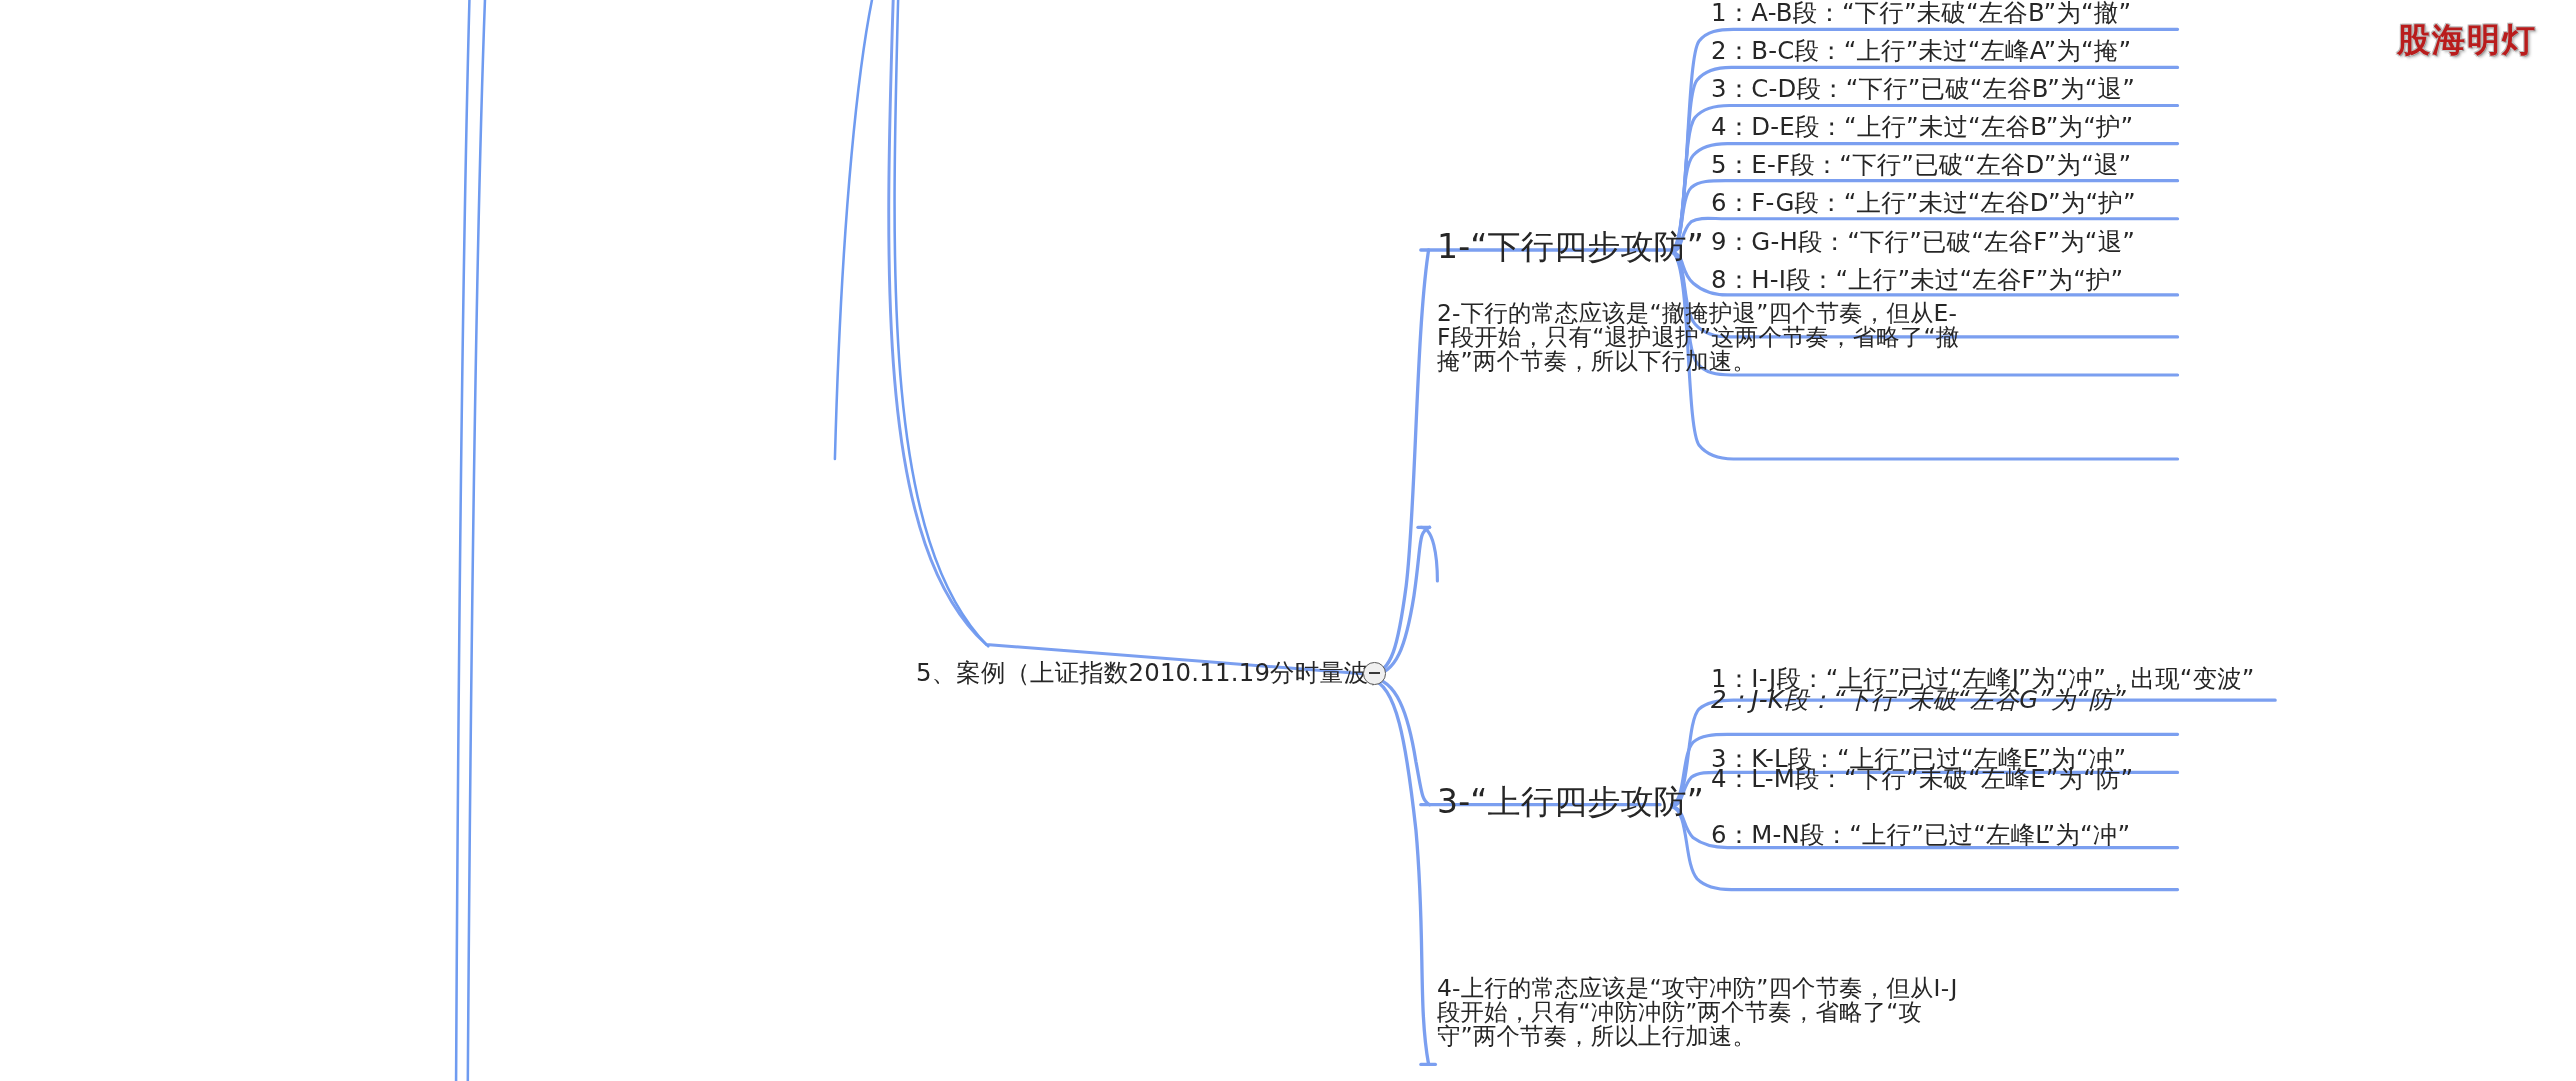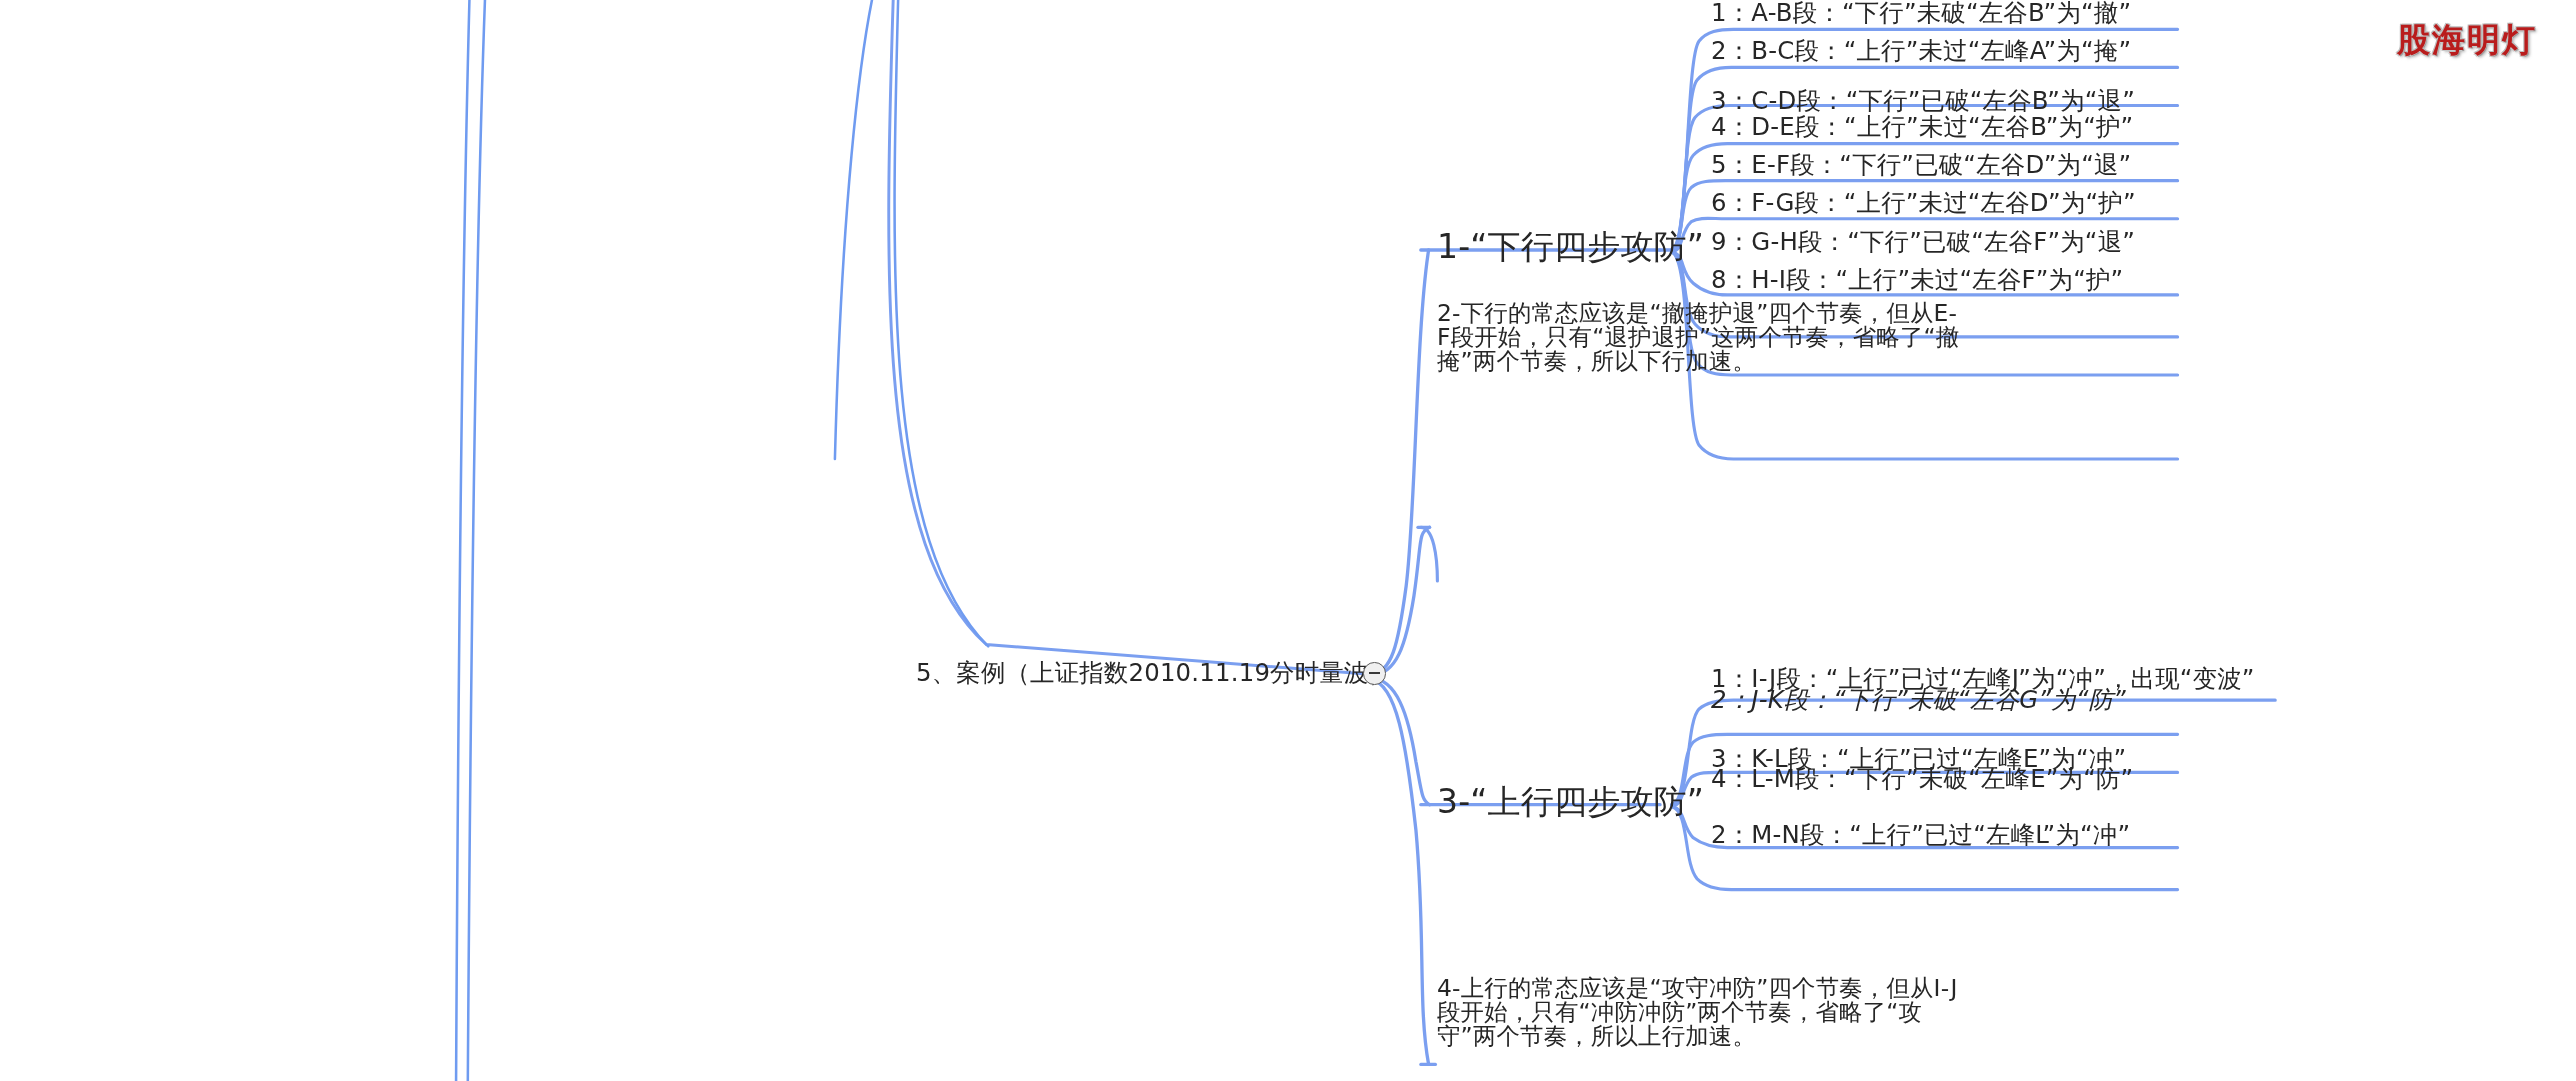--- a/index.html
+++ b/index.html
@@ -140,21 +140,21 @@
   <div class="node branch-label" style="left:1437px; top:232px;">
     <span>1-“下行四步攻防”</span>
   </div>
 
   <div class="node leaf" style="left:1711px; top:-2px;">
     <span>1：A-B段：“下行”未破“左谷B”为“撤”</span>
   </div>
   <div class="node leaf" style="left:1711px; top:36px;">
     <span>2：B-C段：“上行”未过“左峰A”为“掩”</span>
   </div>
-  <div class="node leaf" style="left:1711px; top:86px;">
+  <div class="node leaf" style="left:1711px; top:74px;">
     <span>3：C-D段：“下行”已破“左谷B”为“退”</span>
   </div>
   <div class="node leaf" style="left:1711px; top:112px;">
     <span>4：D-E段：“上行”未过“左谷B”为“护”</span>
   </div>
   <div class="node leaf" style="left:1711px; top:150px;">
     <span>5：E-F段：“下行”已破“左谷D”为“退”</span>
   </div>
   <div class="node leaf" style="left:1711px; top:188px;">
     <span>6：F-G段：“上行”未过“左谷D”为“护”</span>
@@ -180,21 +180,21 @@
   <div class="node leaf" style="left:1711px; top:685px;font-style:italic;">
     <span>2：J-K段：“下行”未破“左谷G”为“防”</span>
   </div>
   <div class="node leaf" style="left:1711px; top:744px;">
     <span>3：K-L段：“上行”已过“左峰E”为“冲”</span>
   </div>
   <div class="node leaf" style="left:1711px; top:764px;text-align:right;">
     <span>4：L-M段：“下行”未破“左峰E”为“防”</span>
   </div>
   <div class="node leaf" style="left:1711px; top:820px;">
-    <span>2：M-N段：“上行”已过“左峰L”为“冲”</span>
+    <span>6：M-N段：“上行”已过“左峰L”为“冲”</span>
   </div>
 
   <div class="node para wrap" style="left:1437px; top:976px; width:532px;">
     <span>4-上行的常态应该是“攻守冲防”四个节奏，但从I-J段开始，只有“冲防冲防”两个节奏，省略了“攻守”两个节奏，所以上行加速。</span>
   </div>
 
   <div class="watermark" style="left:2397px; top:17.6px;">
     <span>股海明灯</span>
   </div>
 

